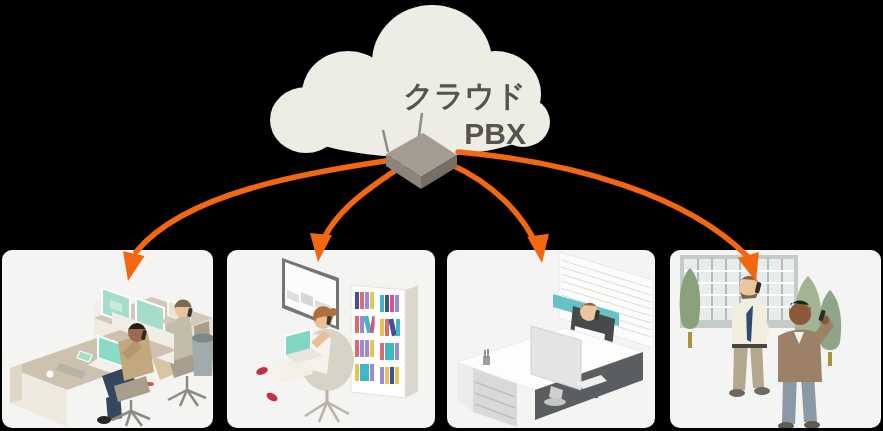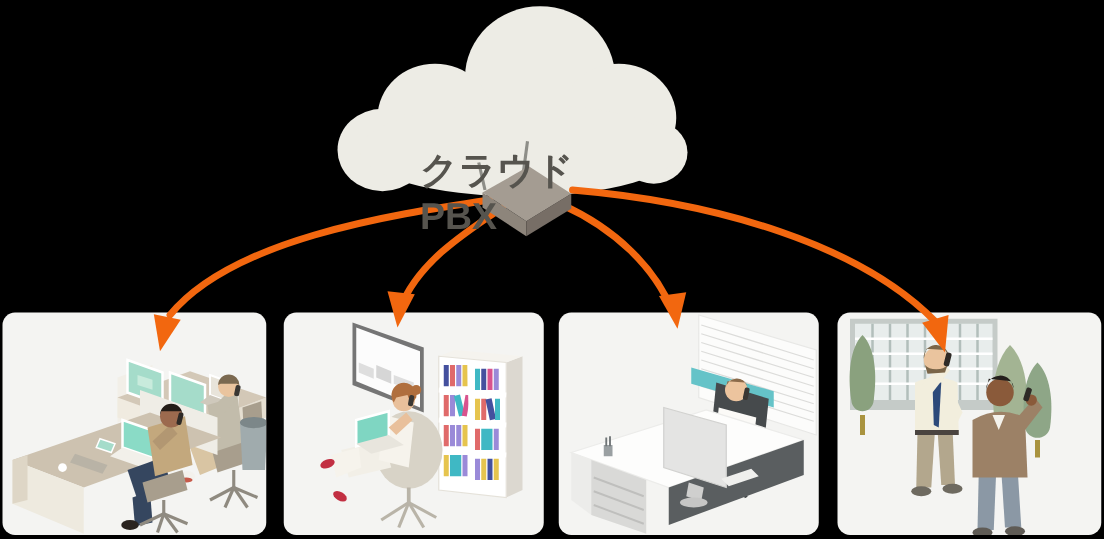--- a/index.html
+++ b/index.html
@@ -1,20 +1,20 @@
 <!DOCTYPE html>
 <html><head>
 <meta charset="utf-8">
 <style>
   html,body{margin:0;padding:0;background:#000;}
   .stage{position:relative;width:883px;height:431px;background:#000;overflow:hidden;
          font-family:"Liberation Sans","DejaVu Sans",sans-serif;}
   .cloud-svg{position:absolute;left:260px;top:2px;width:300px;height:156px;z-index:1;}
-  .cloud-title{position:absolute;left:336px;top:76px;width:180px;text-align:left;
-               font-size:30px;font-weight:bold;color:#56544e;z-index:7;letter-spacing:0px;margin-top:40px;}
+  .cloud-title{position:absolute;left:346px;top:76px;width:180px;text-align:right;
+               font-size:30px;font-weight:bold;color:#56544e;z-index:7;letter-spacing:0px;}
   .router-svg{position:absolute;left:345px;top:105px;width:130px;height:95px;z-index:6;}
   .arrows-svg{position:absolute;left:0;top:0;width:883px;height:431px;z-index:5;pointer-events:none;}
   .panel{position:absolute;top:250px;height:178px;background:#f4f4f2;border-radius:10px;
          overflow:hidden;z-index:2;}
   .panel svg{display:block;width:100%;height:100%;}
   #panel1{left:2px;width:211px;}
   #panel2{left:227px;width:208px;}
   #panel3{left:447px;width:208px;}
   #panel4{left:670px;width:211px;}
 </style>

